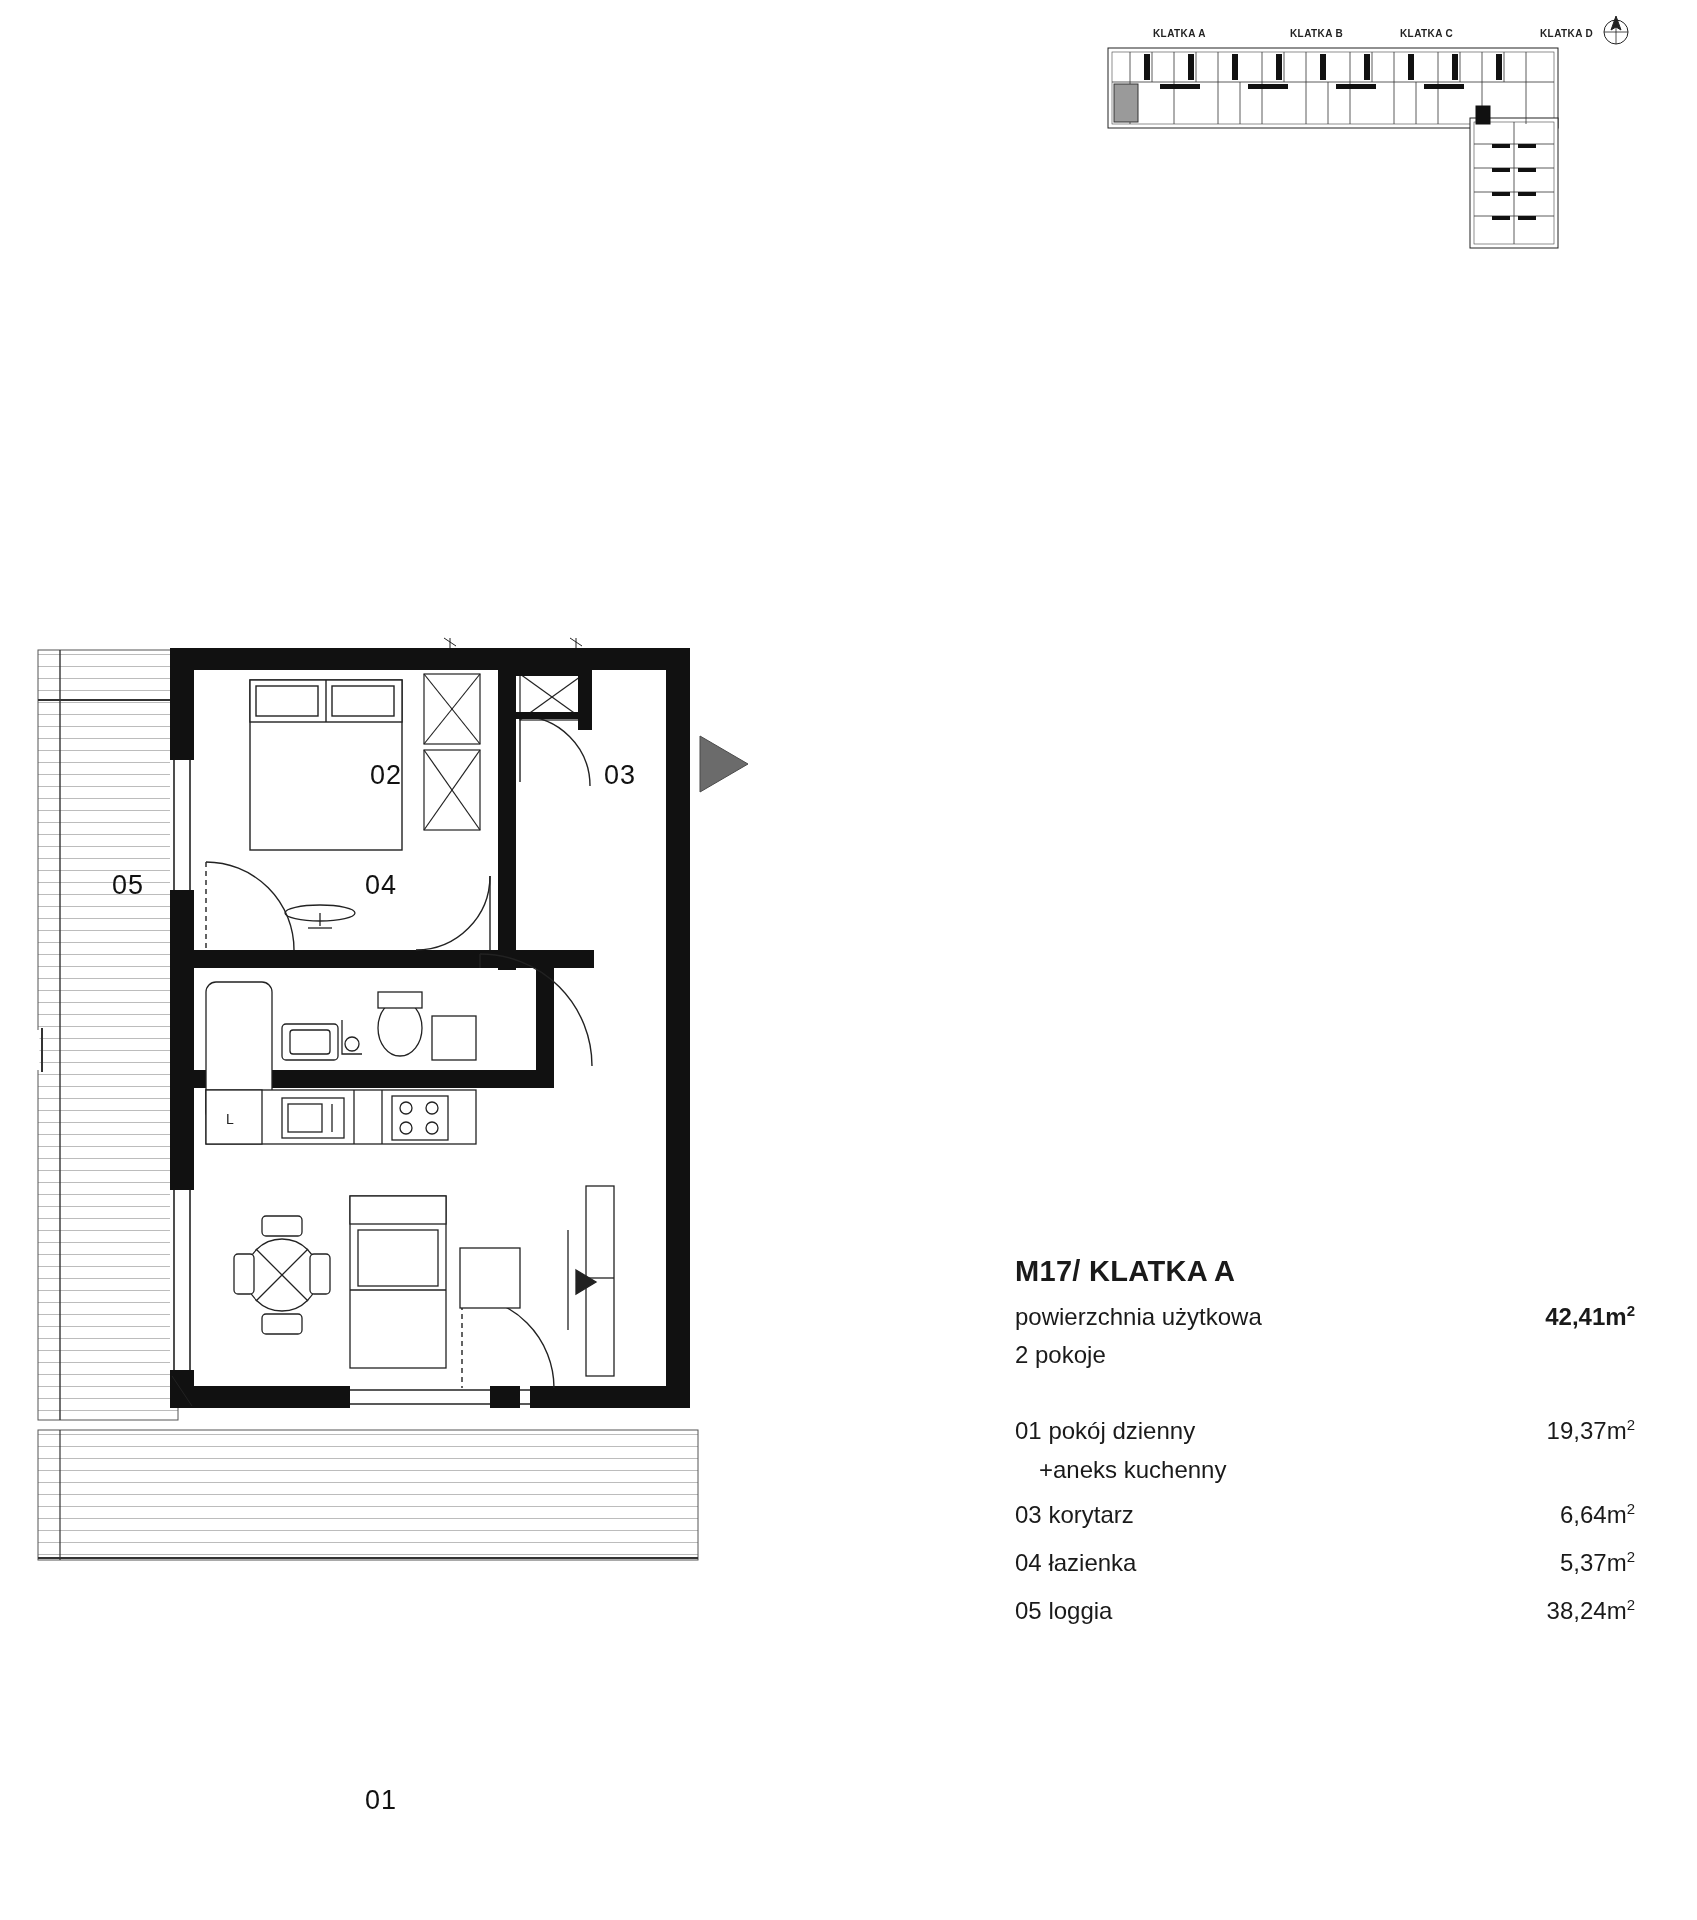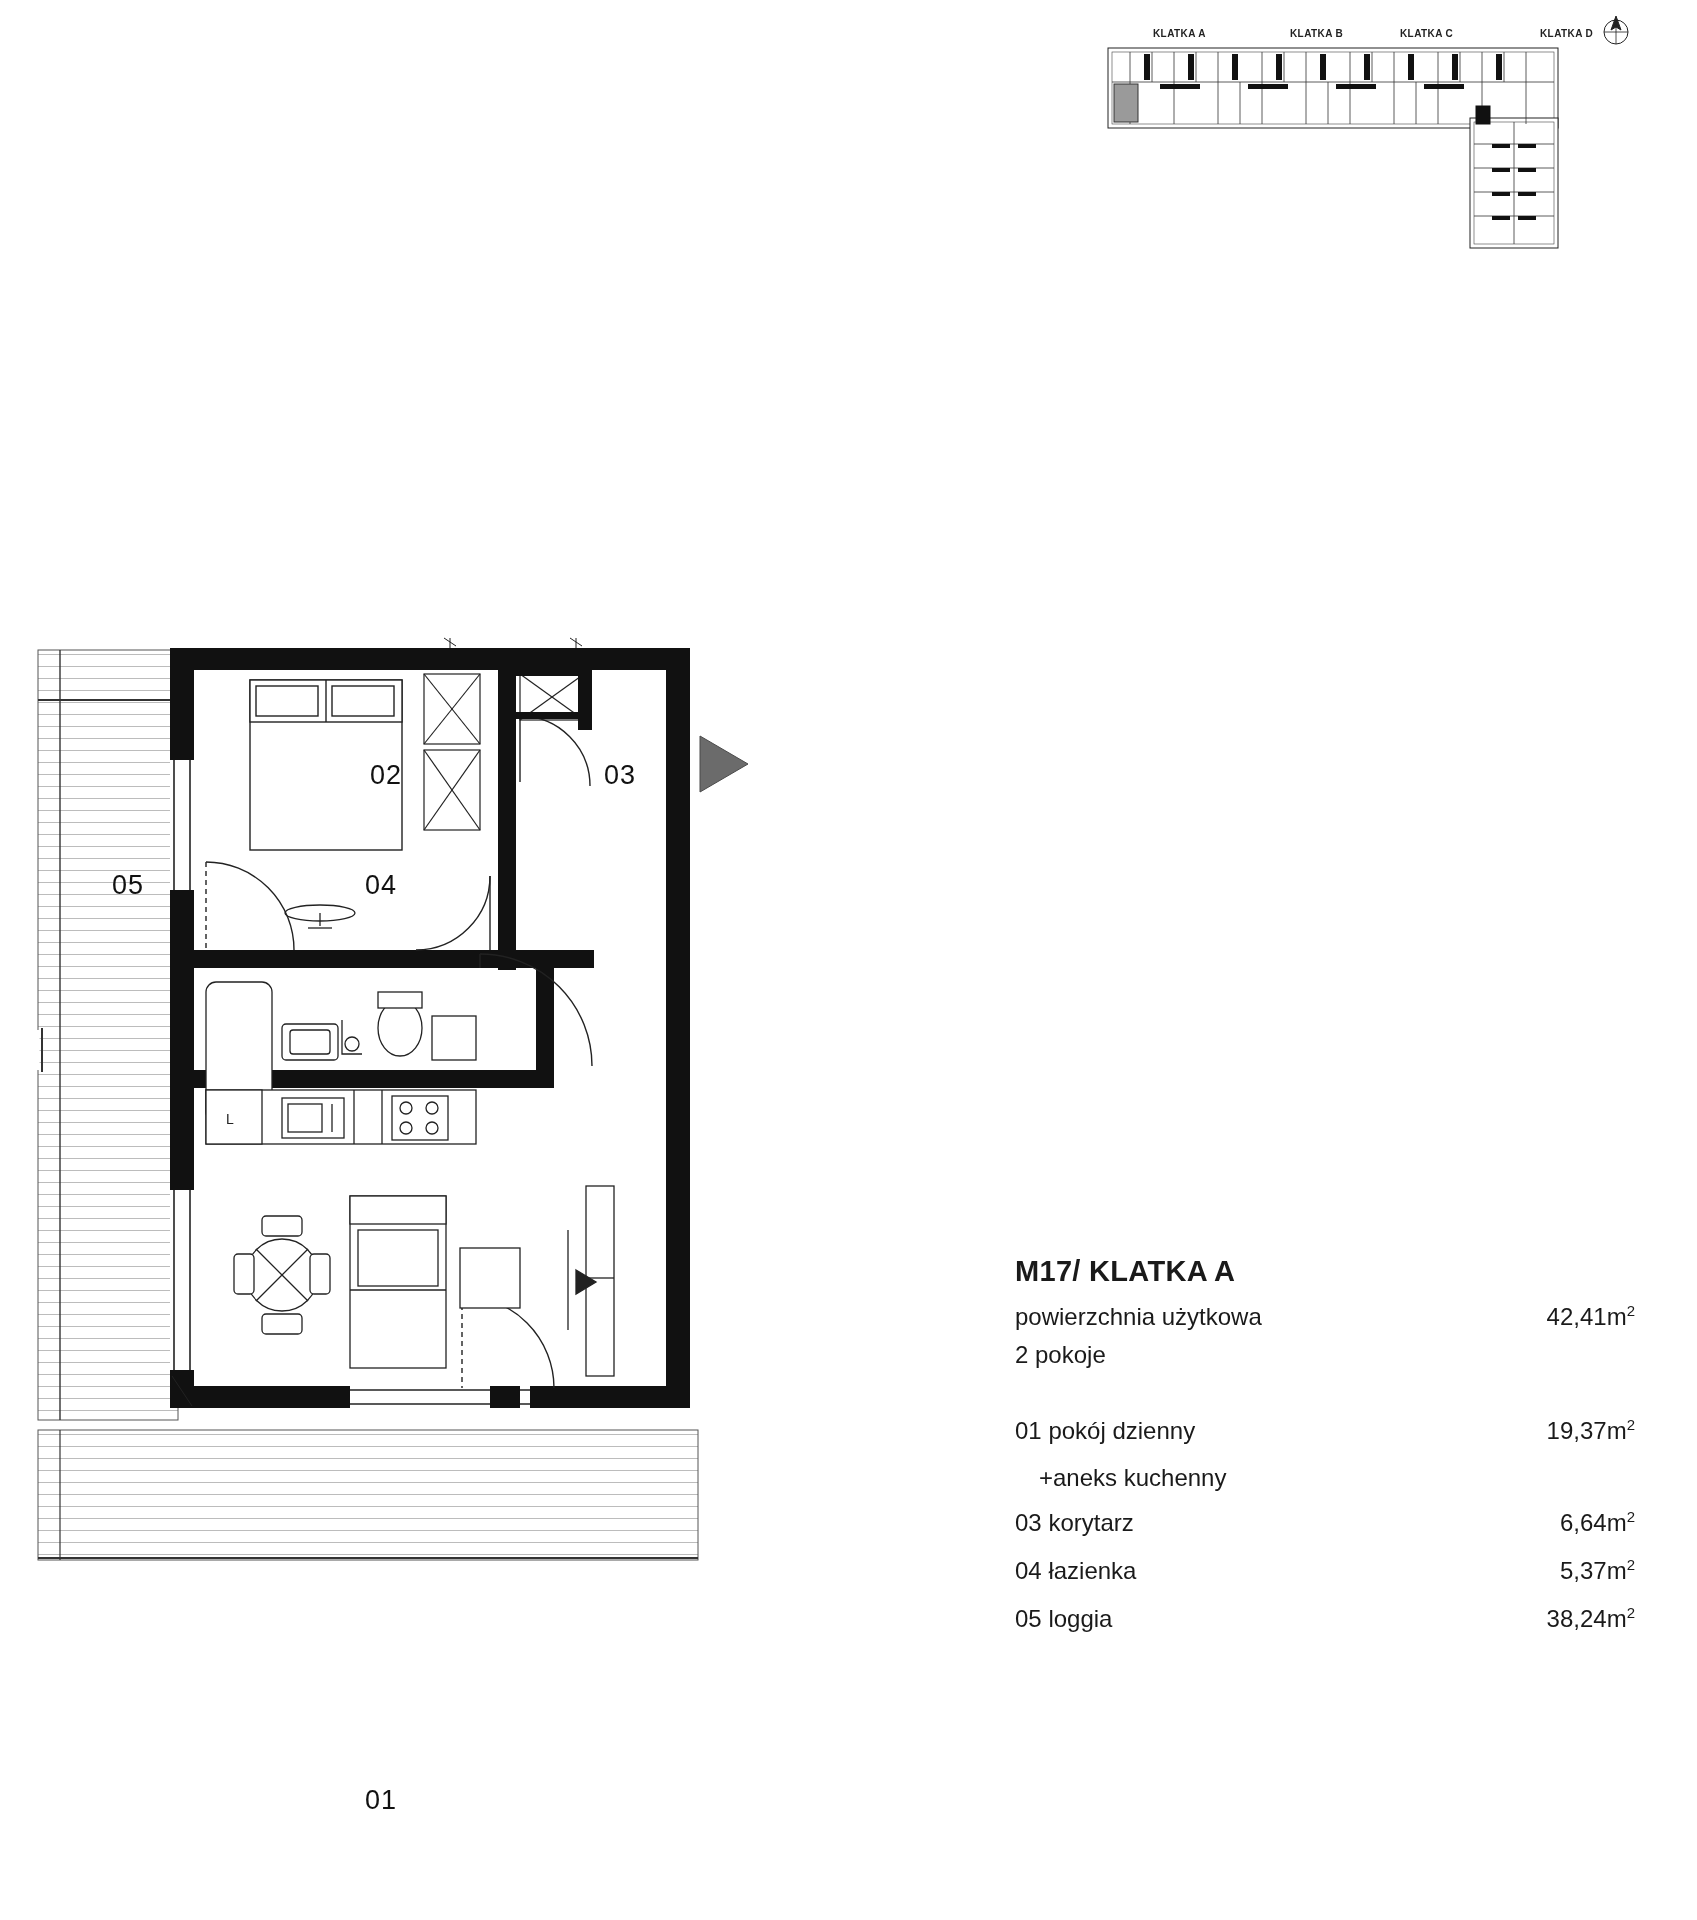--- a/index.html
+++ b/index.html
@@ -65,28 +65,27 @@
   }
   .row {
     display: flex;
     justify-content: space-between;
     align-items: baseline;
     font-size: 24px;
     line-height: 38px;
     white-space: nowrap;
   }
   .row .val { text-align: right; }
-  .bold { font-weight: normal; }
+  .bold { font-weight: bold; }
   .sup { font-size: 15px; vertical-align: super; }
   .spacer { height: 30px; }
   .sub-line {
     font-size: 24px;
     line-height: 36px;
     padding-left: 24px;
-    margin-top: 8px;
   }
   .rooms .row { line-height: 42px; }
   .legend-label { padding-right: 20px; }
 </style>
 </head>
 <body>
 
 <div id="keyplan">
   <div class="kp-label" style="left:53px;top:18px;">KLATKA A</div>
   <div class="kp-label" style="left:190px;top:18px;">KLATKA B</div>

